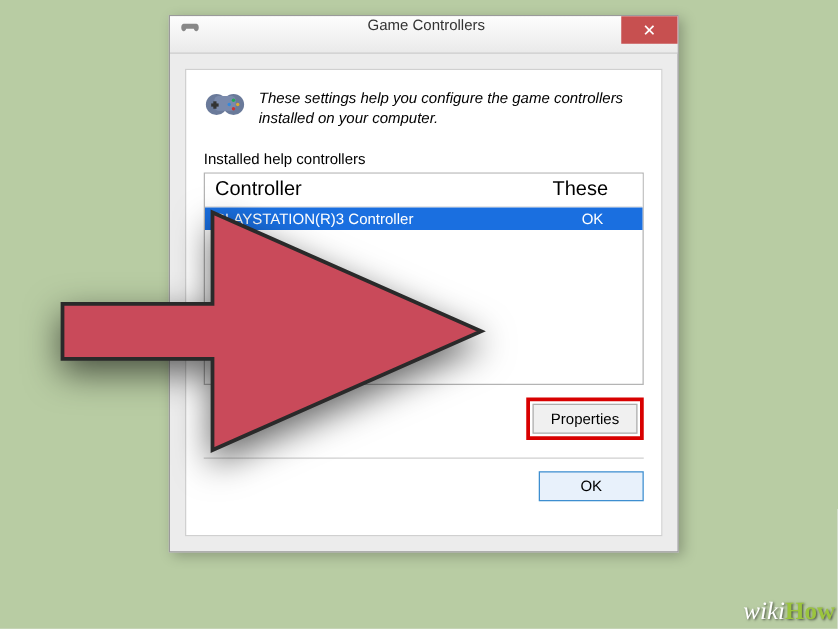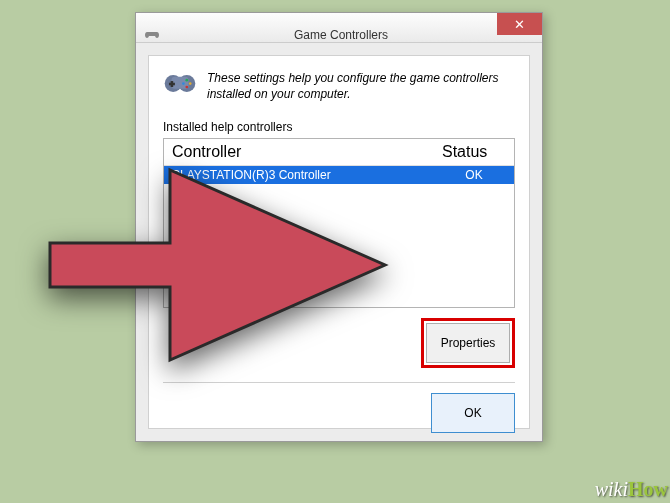--- a/index.html
+++ b/index.html
@@ -20,21 +20,21 @@
       height: 430px;
       background: #ececec;
       border: 1px solid #9a9a9a;
       box-shadow: 3px 3px 10px rgba(0,0,0,0.25);
     }
     .titlebar {
       height: 30px;
       background: linear-gradient(#fdfdfd, #eaeaea);
       border-bottom: 1px solid #ccc;
       display: flex;
-      align-items: flex-end;
+      align-items: flex-start;
       position: relative;
     }
     .title-icon {
       width: 16px;
       height: 16px;
       margin-left: 8px;
       display: inline-block;
     }
     .title-text {
       flex: 1;
@@ -113,21 +113,21 @@
     .list-row .col-controller { padding: 2px 8px; }
     .list-row .col-status { padding: 2px 8px; text-align: center; }
     .btn-row {
       display: flex;
       justify-content: flex-end;
       gap: 8px;
       margin-top: 10px;
     }
     .btn {
       min-width: 84px;
-      height: 40px;
+      height: 24px;
       background: #f0f0f0;
       border: 1px solid #adadad;
       color: #000;
       font-size: 12px;
       display: flex;
       align-items: center;
       justify-content: center;
       cursor: pointer;
     }
     .btn.default {
@@ -200,21 +200,21 @@
         </svg>
       </span>
       <div class="info-text">These settings help you configure the game controllers installed on your computer.</div>
     </div>
 
     <div class="list-label">Installed help controllers</div>
 
     <div class="listbox">
       <div class="list-header">
         <div class="col-controller">Controller</div>
-        <div class="col-status">Status</div>
+        <div class="col-status">These</div>
       </div>
       <div class="list-row selected">
         <div class="col-controller">PLAYSTATION(R)3 Controller</div>
         <div class="col-status">OK</div>
       </div>
     </div>
 
     <div class="btn-row">
       <div class="btn" style="visibility:hidden">Advanced...</div>
       <div class="properties-highlight">

